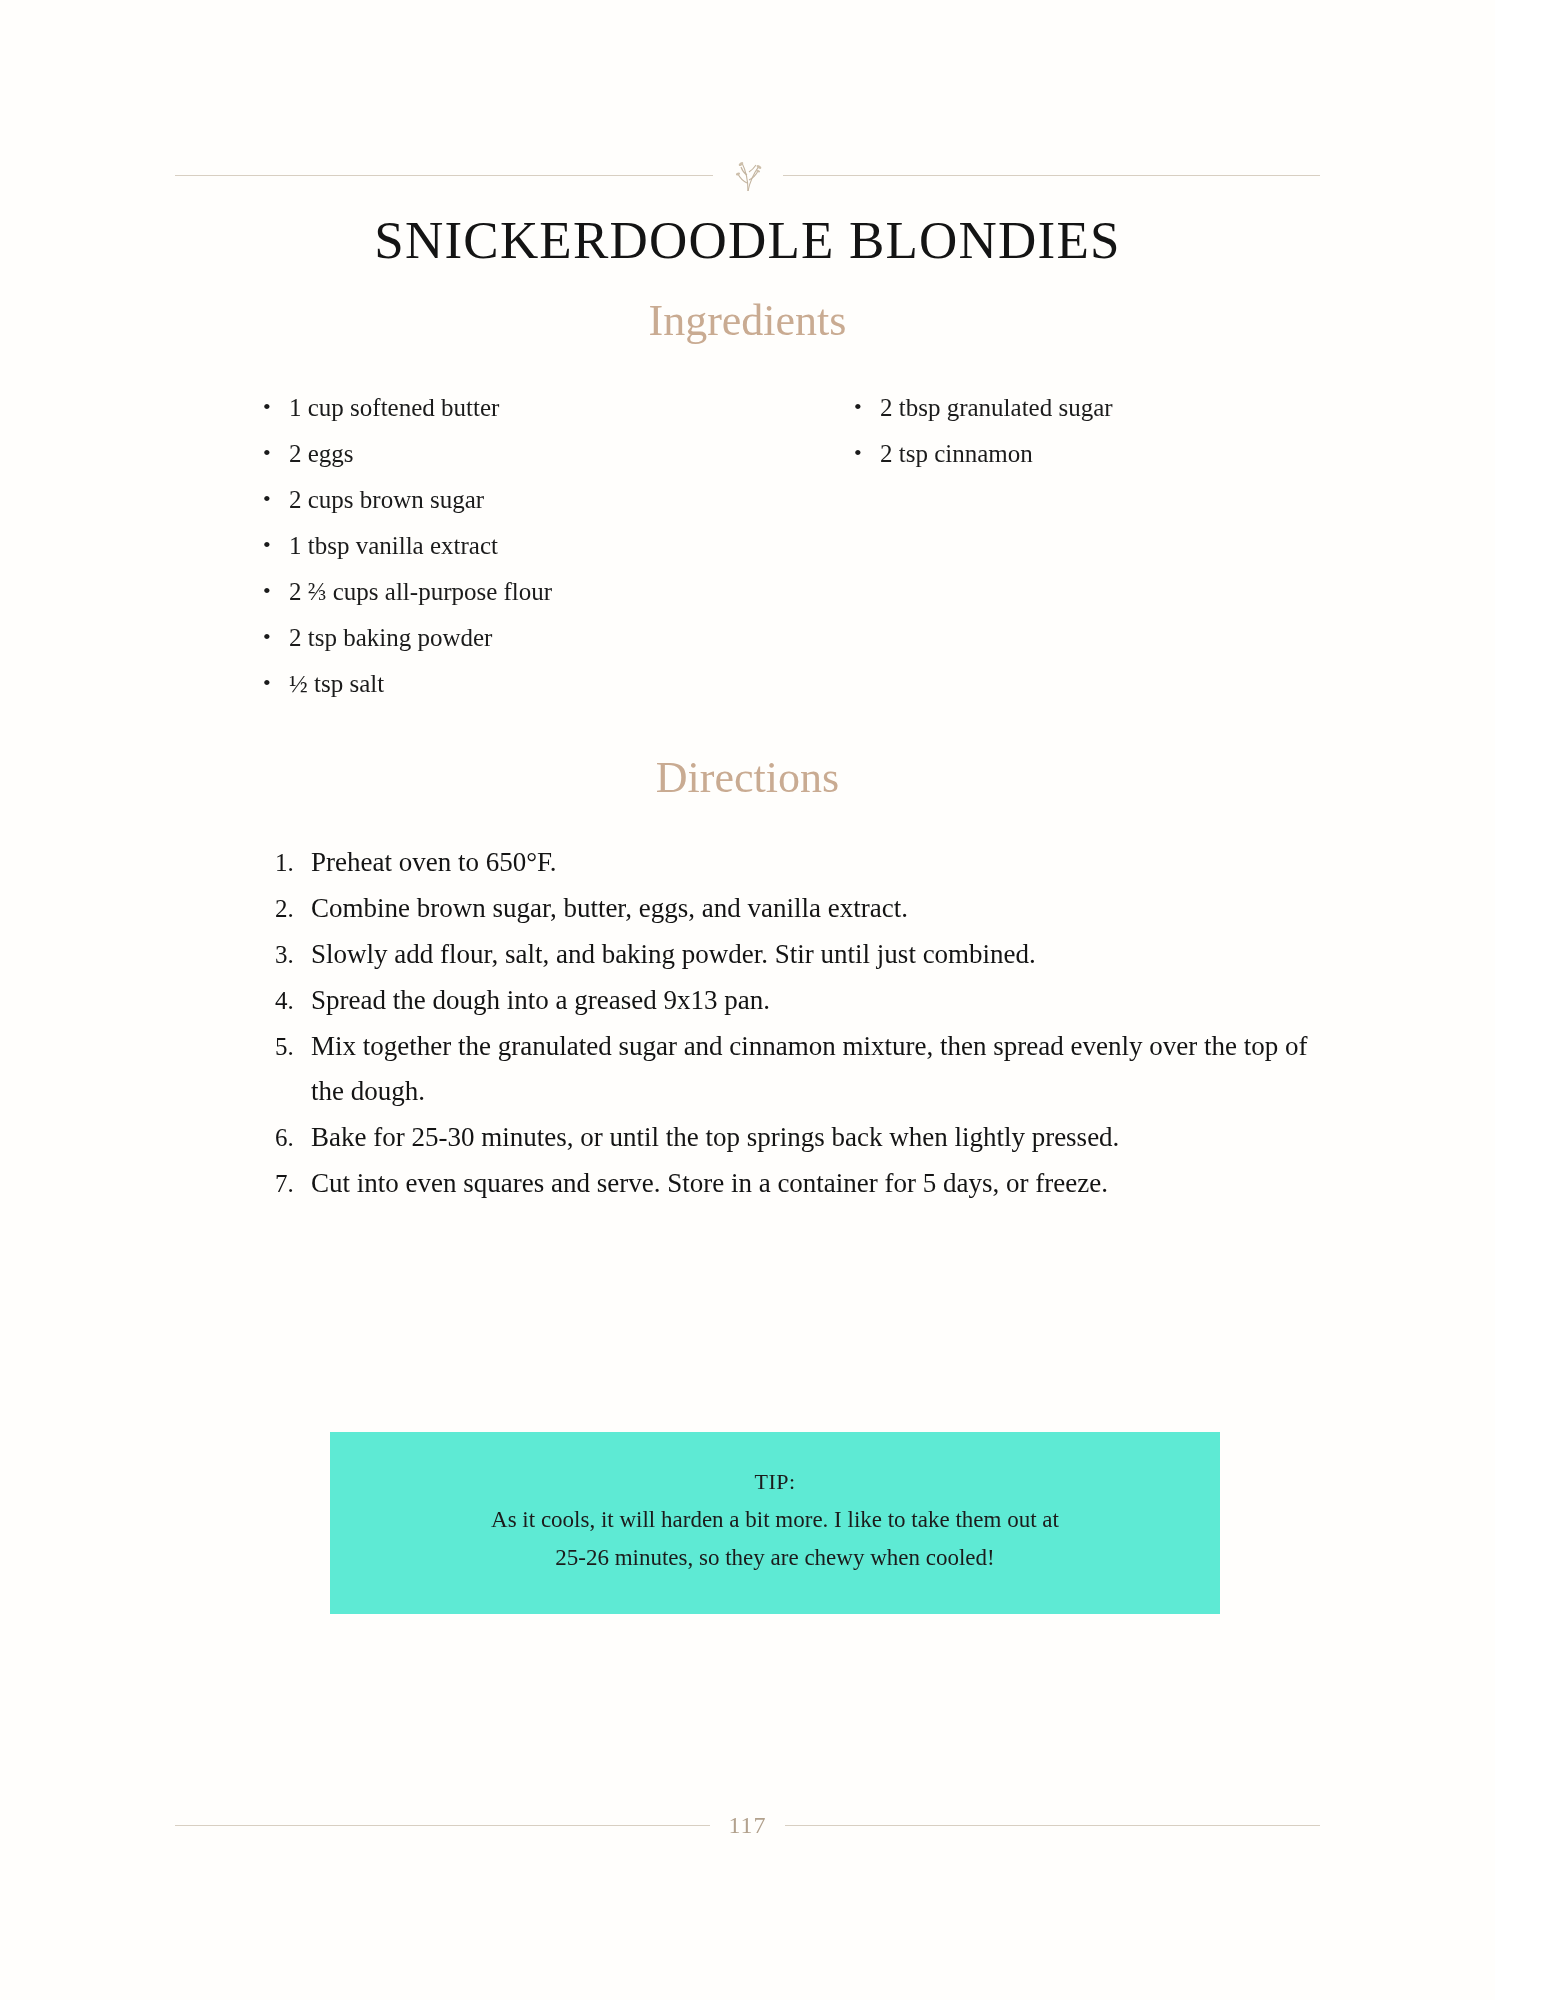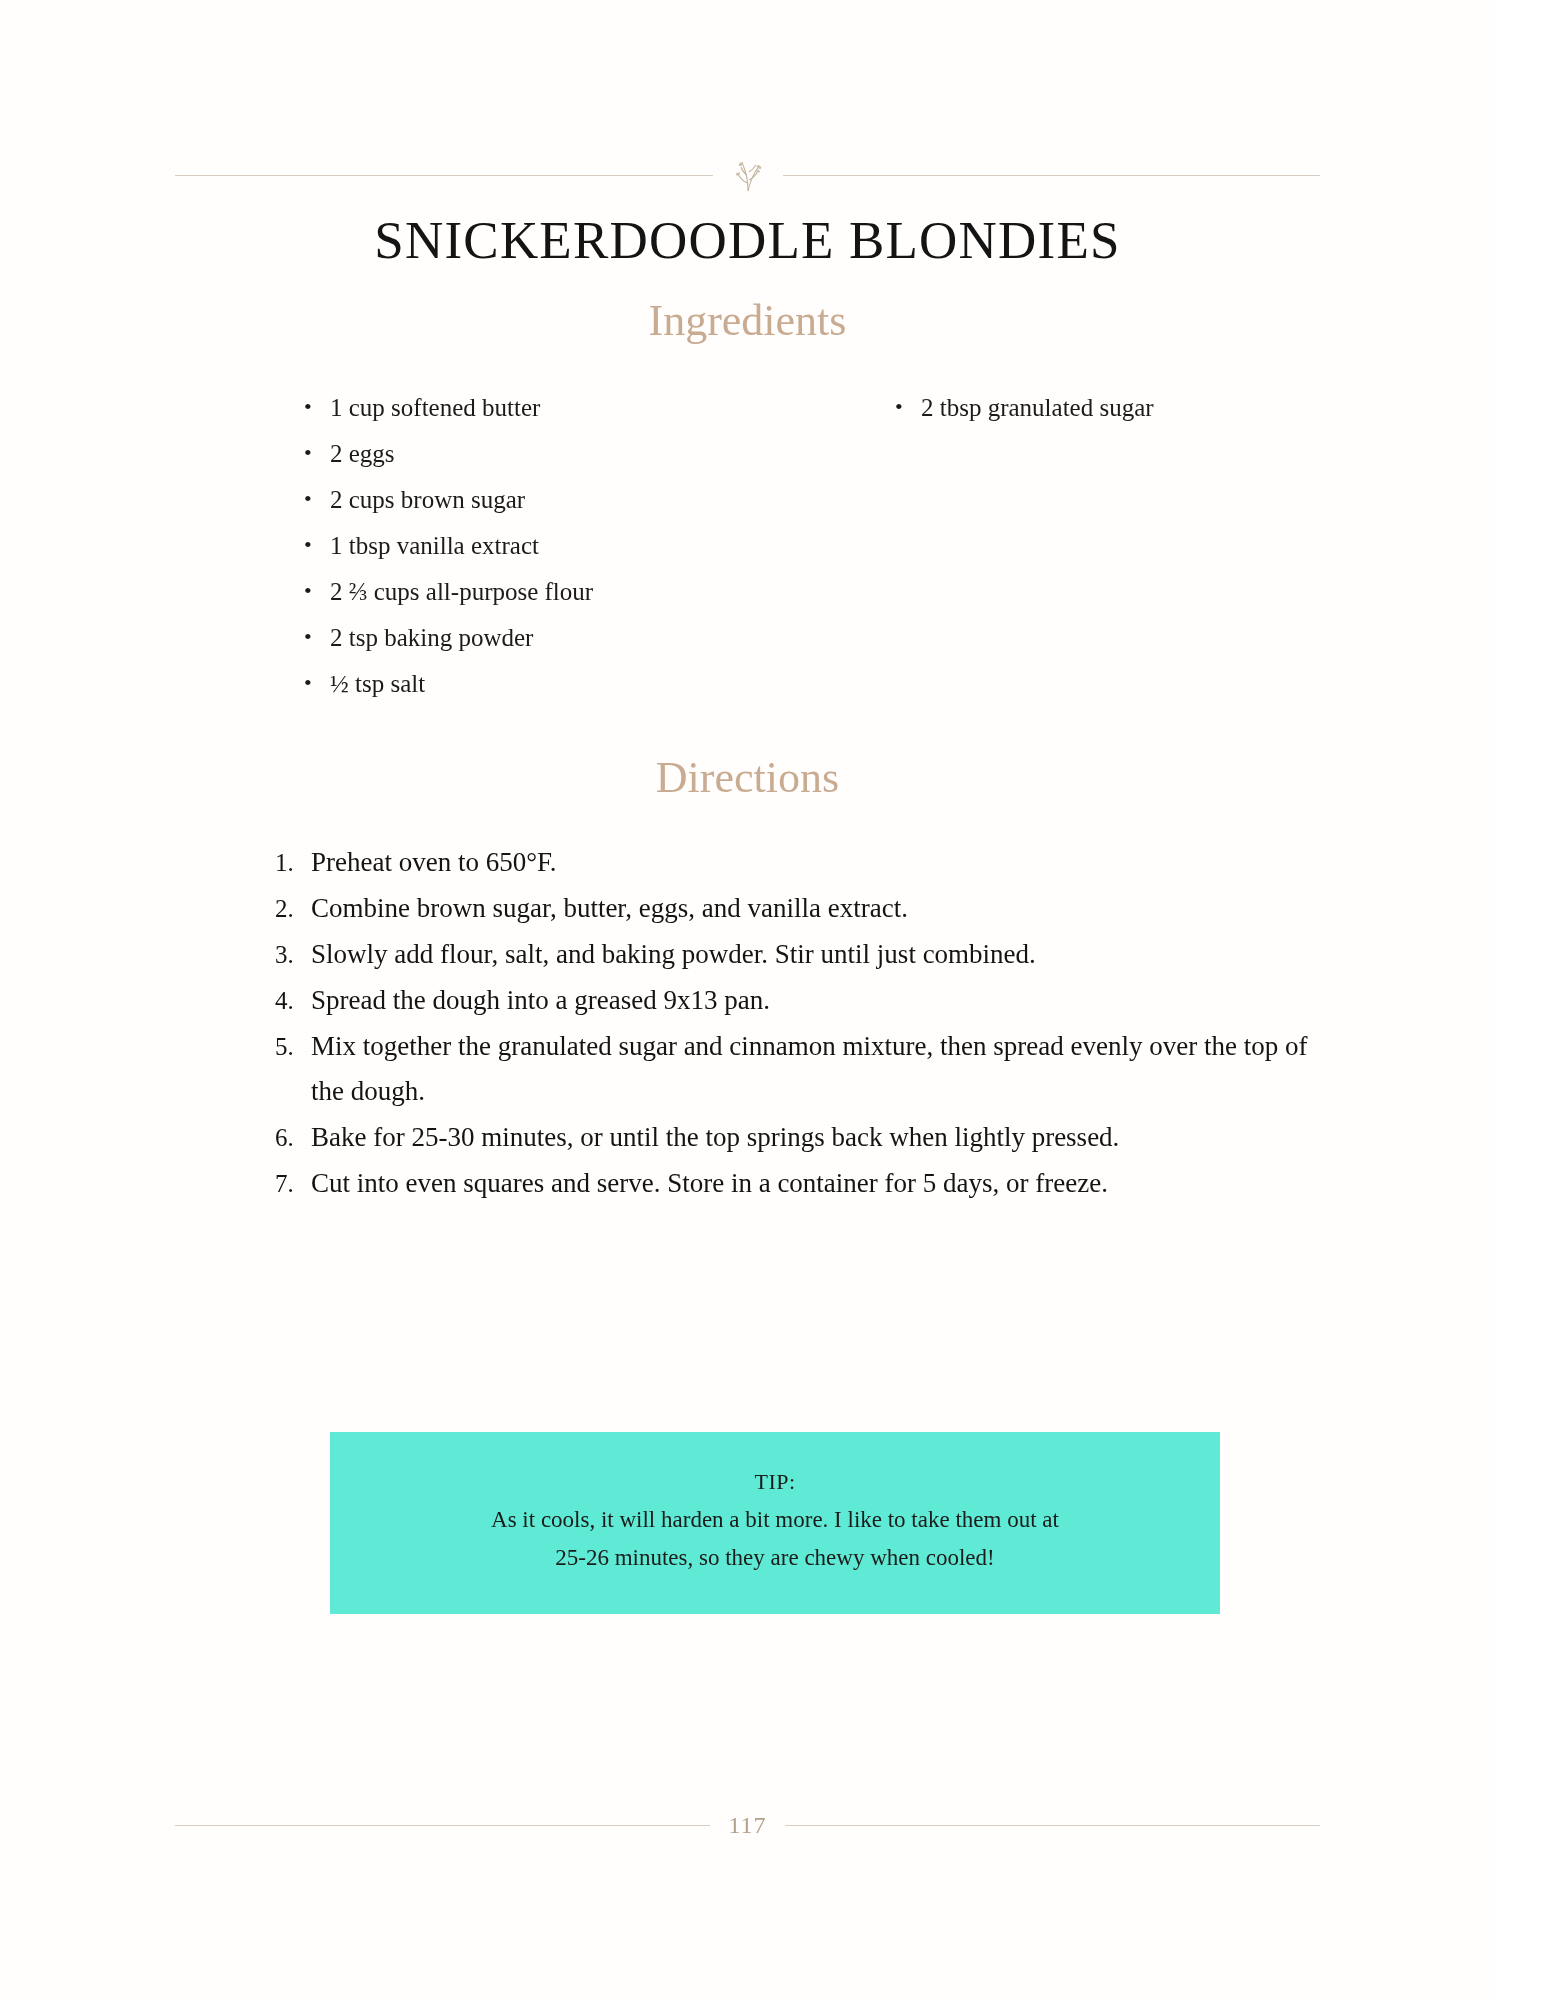--- a/index.html
+++ b/index.html
@@ -90,21 +90,20 @@
   ul.bullets {
     margin: 0;
     padding: 0 0 0 34px;
     list-style: none;
   }
   ul.bullets li {
     position: relative;
     font-size: 25px;
     line-height: 46px;
     color: #1b1b1b;
-    margin-left: 41px;
   }
   ul.bullets li::before {
     content: "•";
     position: absolute;
     left: -26px;
     top: -1px;
     font-size: 22px;
     color: #1b1b1b;
   }
   .topping-label {
@@ -237,20 +236,21 @@
         <li>2 cups brown sugar</li>
         <li>1 tbsp vanilla extract</li>
         <li>2 ⅔ cups all-purpose flour</li>
         <li>2 tsp baking powder</li>
         <li>½ tsp salt</li>
       </ul>
     </div>
     <div class="col col-right">
       <ul class="bullets sub">
         <li>2 tbsp granulated sugar</li>
+        <li>2 tsp cinnamon</li>
       </ul>
     </div>
   </div>
 
   <div class="section-heading" id="directions-heading">Directions</div>
 
   <div class="directions-wrap">
     <ol class="steps">
       <li>Preheat oven to 650°F.</li>
       <li>Combine brown sugar, butter, eggs, and vanilla extract.</li>

